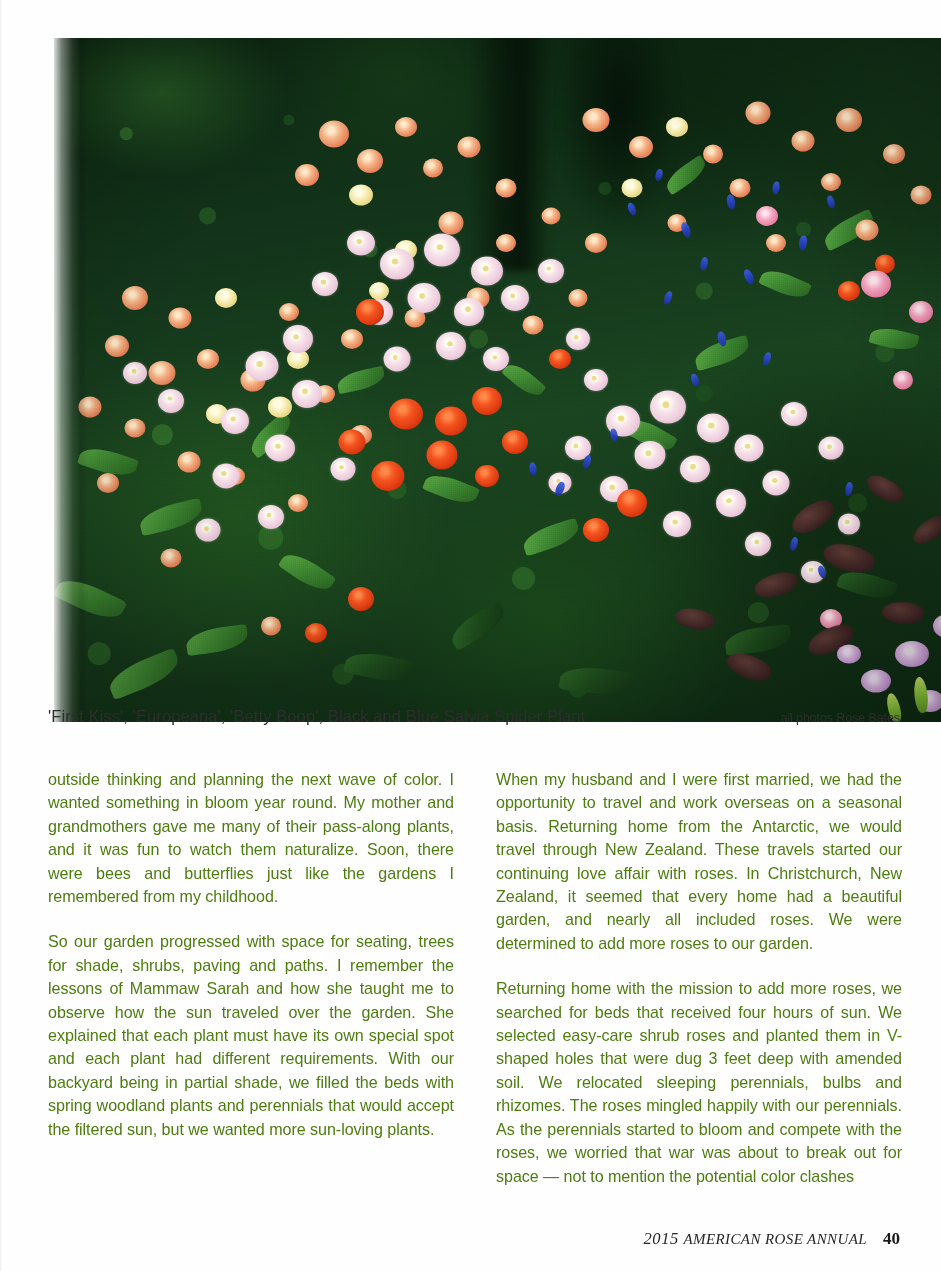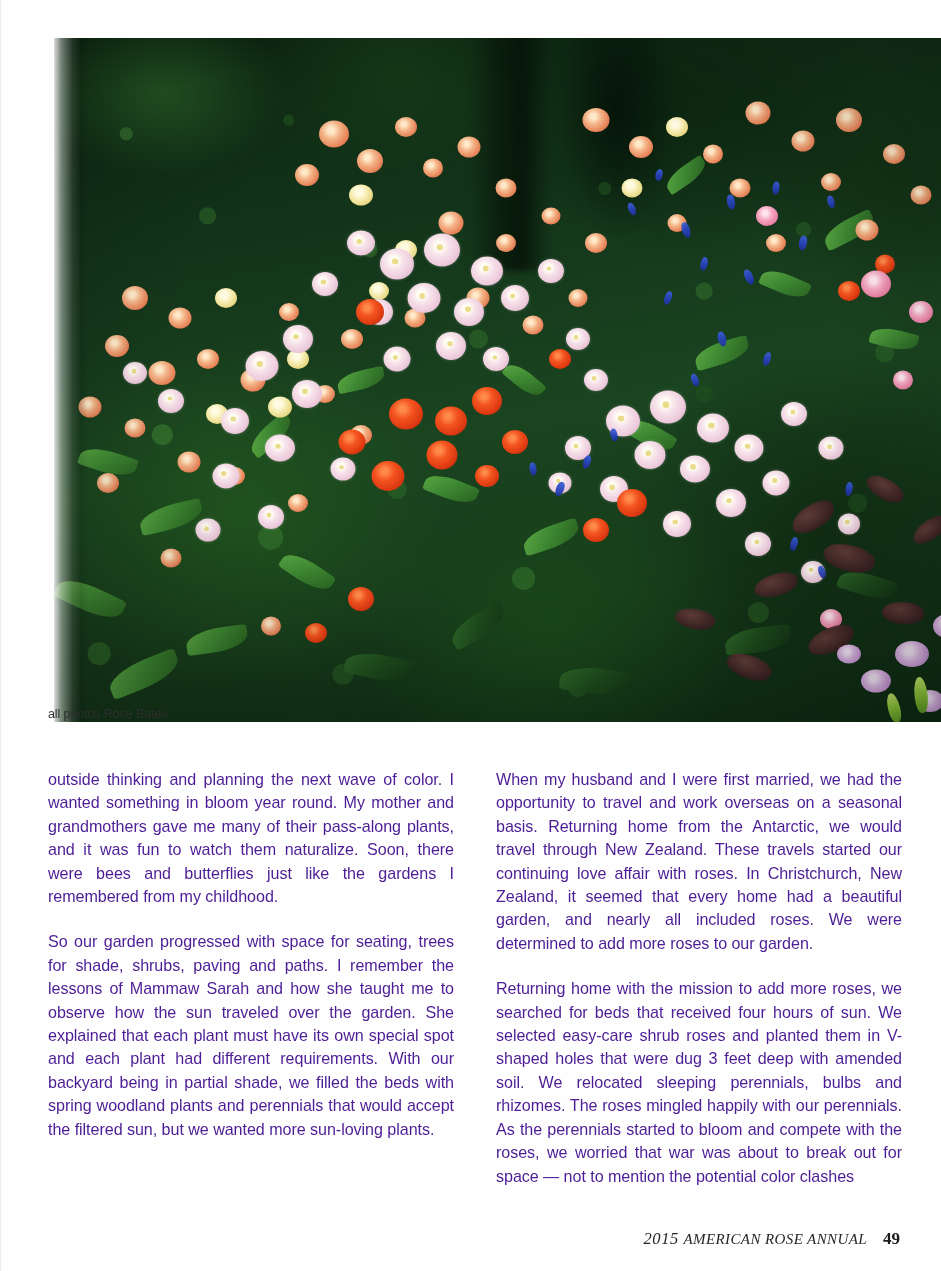--- a/index.html
+++ b/index.html
@@ -233,21 +233,21 @@
     gap: 42px;
   }
   .col {
     width: 406px;
   }
   .col p {
     margin: 0 0 22px 0;
     font-size: 16.1px;
     line-height: 23.4px;
     text-align: justify;
-    color: #4c1d95;
+    color: #4d7c0f;
     letter-spacing: -.05px;
     -webkit-hyphens: none;
     hyphens: none;
   }
   .col p:last-child { margin-bottom: 0; }
 
   
   .footer {
     position: absolute;
     right: 41px;
@@ -496,35 +496,36 @@
 
       </div>
 
       <div class="layer grain"></div>
       <div class="layer vignette"></div>
       <div class="gutter"></div>
     </div>
   </figure>
 
   <div class="caption-row">
+    <div class="caption">'First Kiss', 'Europeana', 'Betty Boop', Black and Blue Salvia Spider Plant</div>
     <div class="photo-credit">all photos Rose Bates</div>
   </div>
 
   <div class="columns">
     <div class="col">
       <p>outside thinking and planning the next wave of color. I wanted something in bloom year round. My mother and grandmothers gave me many of their pass-along plants, and it was fun to watch them naturalize. Soon, there were bees and butterflies just like the gardens I remembered from my childhood.</p>
       <p>So our garden progressed with space for seating, trees for shade, shrubs, paving and paths. I remember the lessons of Mammaw Sarah and how she taught me to observe how the sun traveled over the garden. She explained that each plant must have its own special spot and each plant had different requirements. With our backyard being in partial shade, we filled the beds with spring woodland plants and perennials that would accept the filtered sun, but we wanted more sun-loving plants.</p>
     </div>
     <div class="col">
       <p>When my husband and I were first married, we had the opportunity to travel and work overseas on a seasonal basis. Returning home from the Antarctic, we would travel through New Zealand. These travels started our continuing love affair with roses. In Christchurch, New Zealand, it seemed that every home had a beautiful garden, and nearly all included roses. We were determined to add more roses to our garden.</p>
       <p>Returning home with the mission to add more roses, we searched for beds that received four hours of sun. We selected easy-care shrub roses and planted them in V-shaped holes that were dug 3 feet deep with amended soil. We relocated sleeping perennials, bulbs and rhizomes. The roses mingled happily with our perennials. As the perennials started to bloom and compete with the roses, we worried that war was about to break out for space — not to mention the potential color clashes</p>
     </div>
   </div>
 
   <div class="footer">
     <div class="footer-title">
       <span class="yr">2015</span>
       <span class="nm">American Rose Annual</span>
     </div>
-    <div class="page-num">49</div>
+    <div class="page-num">40</div>
   </div>
 
 </div>
 
 </body></html>

